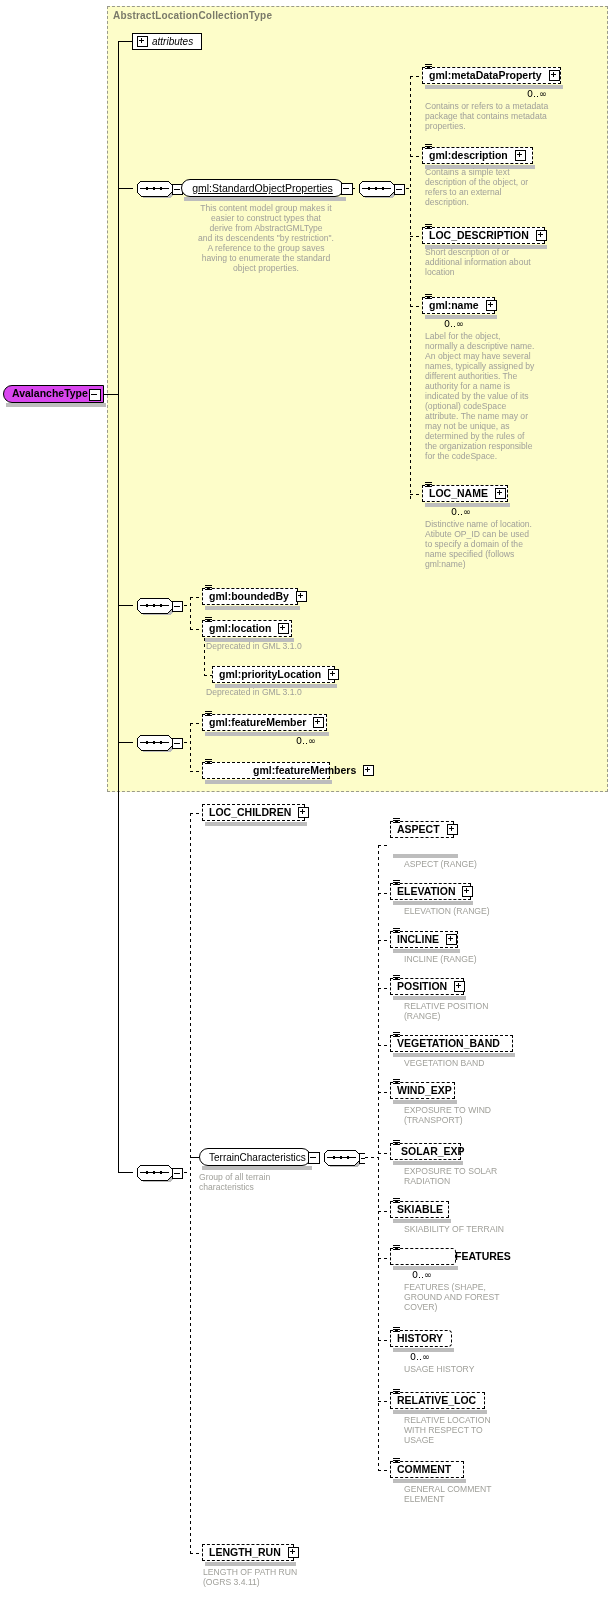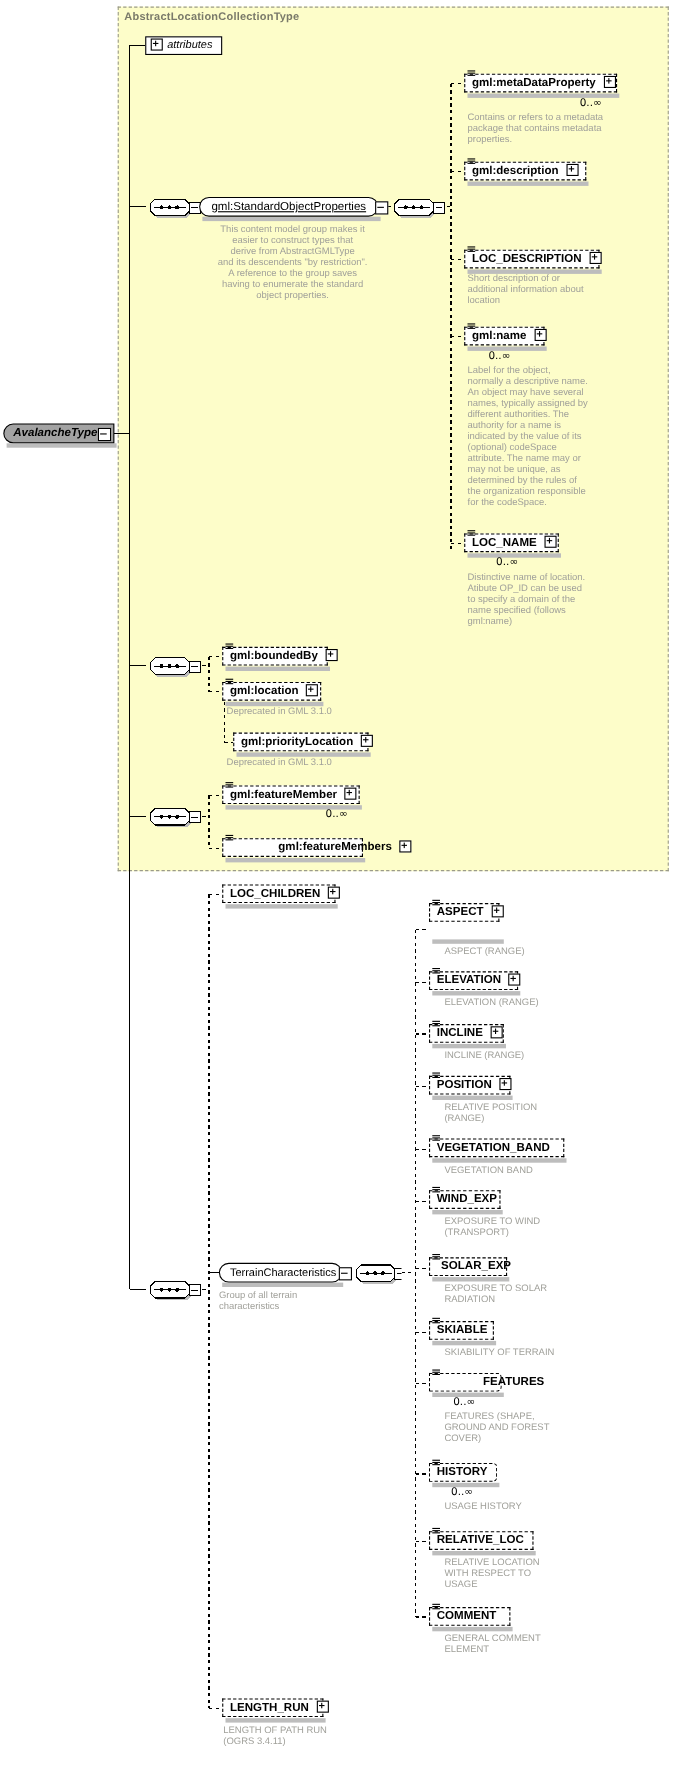--- a/index.html
+++ b/index.html
@@ -129,21 +129,21 @@
       <line x1="378" y1="1211" x2="390" y2="1211" stroke-width="1"></line>
       <line x1="378" y1="1258" x2="390" y2="1258" stroke-width="1"></line>
       <line x1="378" y1="1340" x2="390" y2="1340" stroke-width="1"></line>
       <line x1="378" y1="1401" x2="390" y2="1401" stroke-width="1"></line>
       <line x1="378" y1="1470" x2="390" y2="1470" stroke-width="1"></line>
     </g>
   </svg>
 
   <div style="position:absolute;left:3px;top:385px;">
     <div style="position:absolute;left:3px;top:18px;width:100px;height:4px;background:#bdbdbd;"></div>
-    <div style="position:absolute;left:0;top:0;width:101px;height:18px;background:#a3a3a3;border:1px solid #000;border-radius:9px 0 0 9px;box-sizing:border-box;font-style:italic;">
+    <div style="position:absolute;left:0;top:0;width:101px;height:18px;background:#d946ef;border:1px solid #000;border-radius:9px 0 0 9px;box-sizing:border-box;">
       <span style="position:absolute;left:8px;top:1px;font-size:10.5px;font-weight:bold;">AvalancheType</span>
     </div>
     <div style="position:absolute;left:86px;top:4px;width:10px;height:10px;border:1px solid #000;background:#fff;">
       <div style="position:absolute;left:1px;top:4px;width:6px;height:1px;background:#000;"></div>
     </div>
   </div>
 
   <div class="node" style="left:132px;top:33px;width:70px;background:#fff;border:1px solid #000;">
     <span class="pm plus" style="margin-left:0;margin-right:4px;"></span><span style="font-style:italic;font-weight:normal;font-size:10px;">attributes</span>
   </div>
@@ -271,20 +271,24 @@
   <div class="shadowbar" style="left:425px;top:165px;width:110px;"></div>
   <div class="node dashed" style="left:422px;top:147px;width:111px;">
     <span class="eglyph">
         <i></i>
         <i></i>
         <i></i>
       </span>
     <span style="margin-left:2px;">gml:description</span>
     <span class="pm plus"></span>
   </div>
+  <div class="doc" style="left:425px;top:167px;width:140px;">Contains a simple text
+description of the object, or
+refers to an external
+description.</div>
 
   <div class="shadowbar" style="left:425px;top:245px;width:122px;"></div>
   <div class="node dashed" style="left:422px;top:227px;width:123px;">
     <span class="eglyph">
         <i></i>
         <i></i>
         <i></i>
       </span>
     <span style="margin-left:2px;">LOC_DESCRIPTION</span>
     <span class="pm plus"></span>
@@ -499,21 +503,21 @@
   </div>
   <div class="doc" style="left:404px;top:1224px;width:150px;">SKIABILITY OF TERRAIN</div>
 
   <div class="shadowbar" style="left:393px;top:1266px;width:65px;"></div>
   <div class="node dashed" style="left:390px;top:1248px;width:66px;border-radius:0 4px 4px 0;">
     <span class="eglyph">
         <i></i>
         <i></i>
         <i></i>
       </span>
-    <span style="margin-left:4px;padding-left:40px;">FEATURES</span>
+    <span style="margin-left:20px;padding-left:40px;">FEATURES</span>
   </div>
   <div class="occ" style="left:412px;top:1269px;">0..∞</div>
   <div class="doc" style="left:404px;top:1282px;width:120px;">FEATURES (SHAPE,
 GROUND AND FOREST
 COVER)</div>
 
   <div class="shadowbar" style="left:393px;top:1348px;width:61px;"></div>
   <div class="node dashed" style="left:390px;top:1330px;width:62px;border-radius:0 4px 4px 0;">
     <span class="eglyph">
         <i></i>

